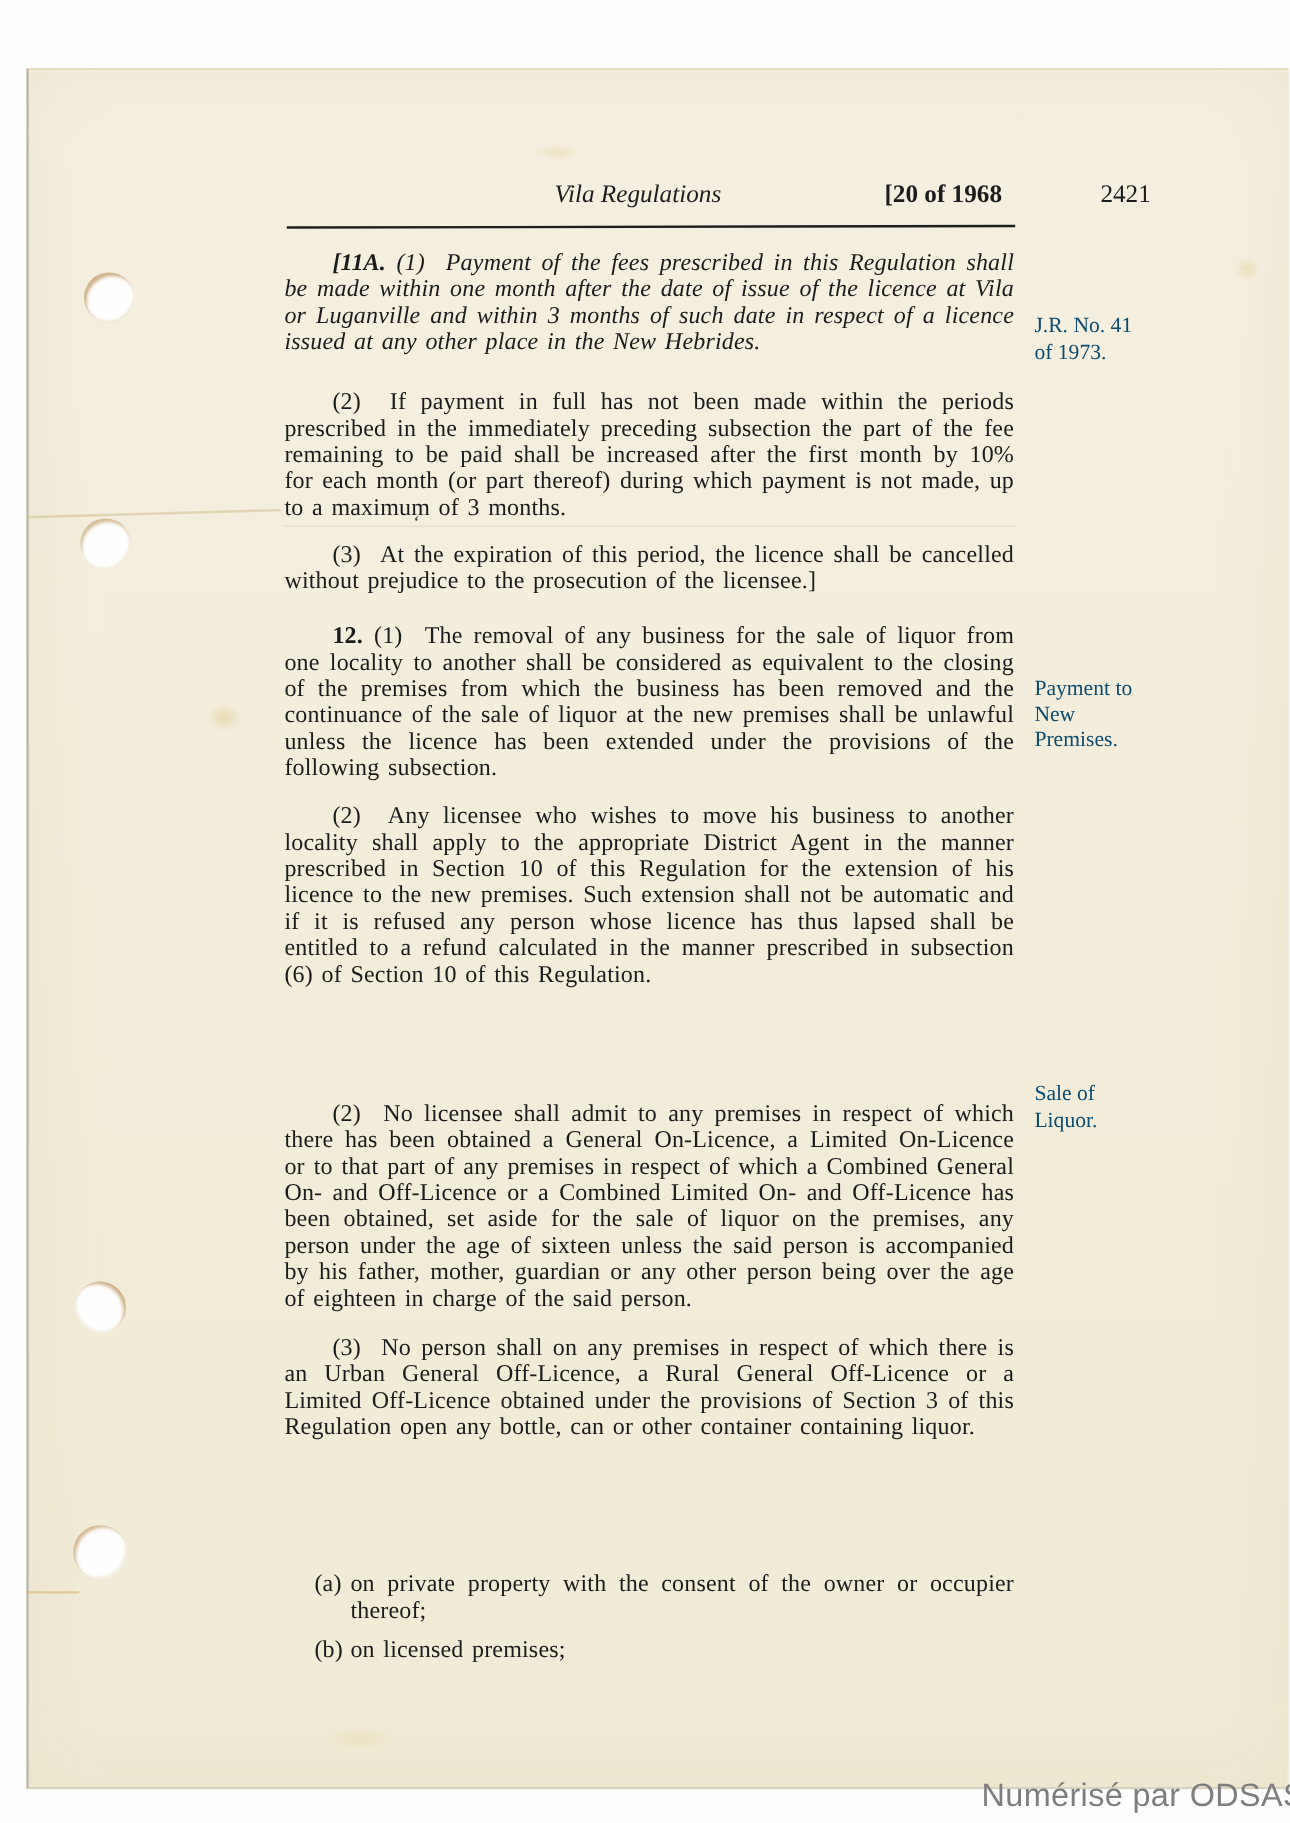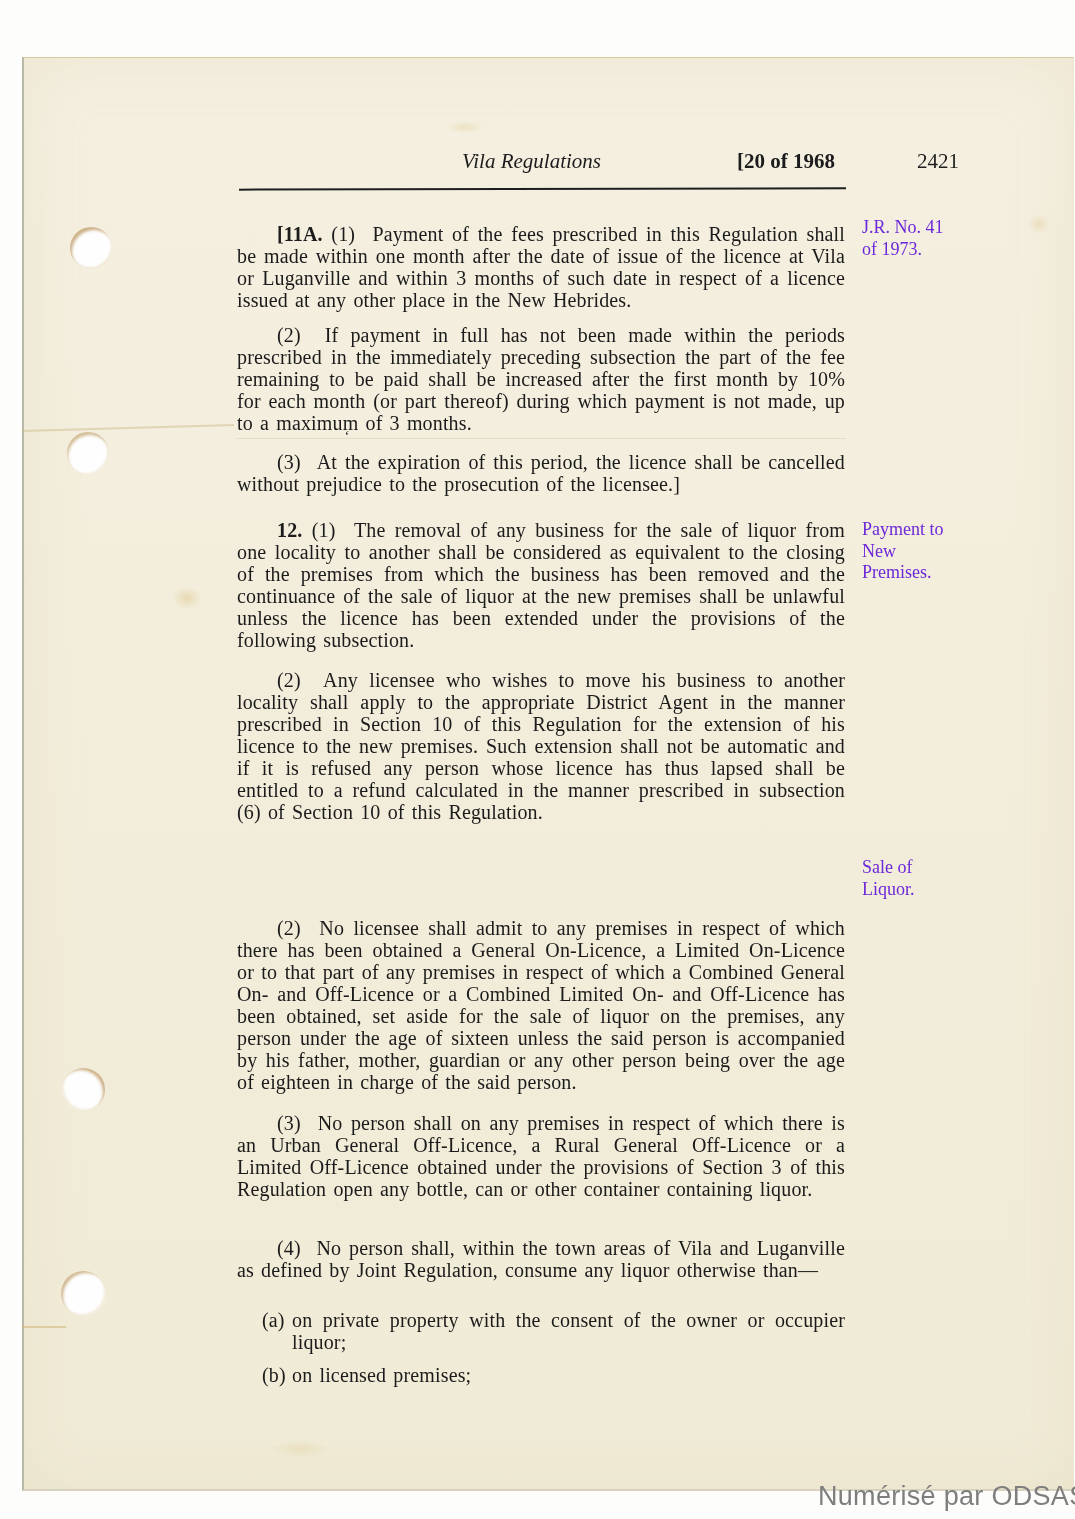--- a/index.html
+++ b/index.html
@@ -57,38 +57,38 @@
   .hdr-rule{position:absolute;left:239px;top:188px;width:607px;height:2px;background:#1e1e1e;transform:rotate(-0.12deg);}
 
   
   .para{
     position:absolute;left:237px;width:608px;margin:0;
     font-size:20px;line-height:22px;color:#1b1b1b;
     text-align:justify;text-indent:40px;
     word-spacing:2px;letter-spacing:0.15px;
   }
   .para .lead{font-weight:bold;}
-  .p1{top:223px;} .p2{top:324px;} .p3{top:451px;}
+  .p1{top:208px;font-style:italic;} .p2{top:324px;} .p3{top:451px;}
   .p4{top:519px;} .p5{top:669px;}
   .p6{top:856px;} .p7{top:917px;} .p8{top:1112px;} .p9{top:1237px;}
 
   
   .item{
     position:absolute;left:262px;width:583px;
     font-size:20px;line-height:22px;color:#1b1b1b;
     display:flex;word-spacing:2px;letter-spacing:0.15px;
   }
   .item .marker{flex:0 0 30px;}
   .item .itext{flex:1;text-align:justify;}
   .ia{top:1309px;} .ib{top:1364px;}
 
   
   .note{
     position:absolute;left:862px;width:99px;
-    font-size:18px;line-height:21.5px;color:#6d28d9;
+    font-size:18px;line-height:21.5px;color:#0c4a6e;margin-top:44px;
   }
   .n1{top:217px;} .n2{top:519px;} .n3{top:857px;}
 
   
   .watermark{
     position:absolute;left:818px;top:1481px;
     font-family:"Liberation Sans","DejaVu Sans",sans-serif;
     font-size:27px;color:#7e7e7e;letter-spacing:0.3px;white-space:nowrap;
   }
 </style>
@@ -126,25 +126,24 @@
 
   <p class="para p4"><b class="lead">12.</b><span>&nbsp;(1)&nbsp;&nbsp;The removal of any business for the sale of liquor from one locality to another shall be considered as equivalent to the closing of the premises from which the business has been removed and the continuance of the sale of liquor at the new premises shall be unlawful unless the licence has been extended under the provisions of the following subsection.</span></p>
 
   <p class="para p5"><span>(2)&nbsp;&nbsp;Any licensee who wishes to move his business to another locality shall apply to the appropriate District Agent in the manner prescribed in Section 10 of this Regulation for the extension of his licence to the new premises. Such extension shall not be automatic and if it is refused any person whose licence has thus lapsed shall be entitled to a refund calculated in the manner prescribed in subsection (6) of Section 10 of this Regulation.</span></p>
 
 
   <p class="para p7"><span>(2)&nbsp;&nbsp;No licensee shall admit to any premises in respect of which there has been obtained a General On-Licence, a Limited On-Licence or to that part of any premises in respect of which a Combined General On- and Off-Licence or a Combined Limited On- and Off-Licence has been obtained, set aside for the sale of liquor on the premises, any person under the age of sixteen unless the said person is accompanied by his father, mother, guardian or any other person being over the age of eighteen in charge of the said person.</span></p>
 
   <p class="para p8"><span>(3)&nbsp;&nbsp;No person shall on any premises in respect of which there is an Urban General Off-Licence, a Rural General Off-Licence or a Limited Off-Licence obtained under the provisions of Section 3 of this Regulation open any bottle, can or other container containing liquor.</span></p>
 
-  <p class="para p9"><span>(4)&nbsp;&nbsp;No person shall, within the town areas of Vila and Luganville as defined by Joint Regulation, consume any liquor otherwise than—</span></p>
 
   <div class="item ia">
     <span class="marker">(a)</span>
-    <span class="itext">on private property with the consent of the owner or occupier liquor;</span>
+    <span class="itext">on private property with the consent of the owner or occupier thereof;</span>
   </div>
   <div class="item ib">
     <span class="marker">(b)</span>
     <span class="itext">on licensed premises;</span>
   </div>
 
   <div class="note n1">J.R. No. 41 of 1973.</div>
   <div class="note n2">Payment to New Premises.</div>
   <div class="note n3">Sale of Liquor.</div>
 

